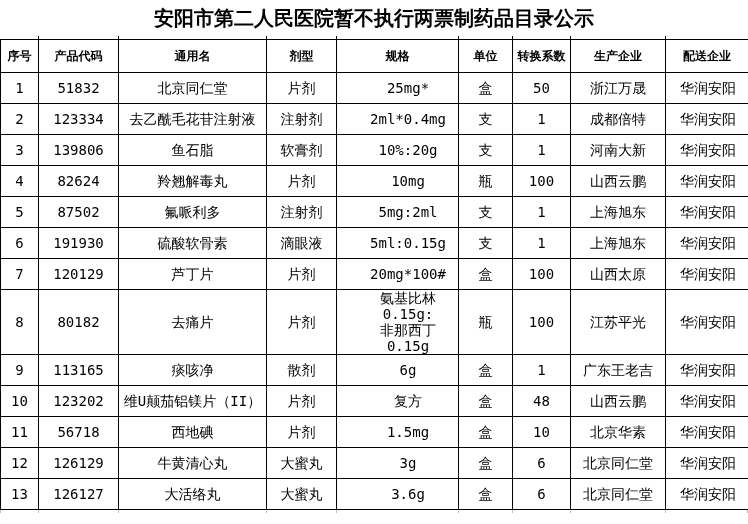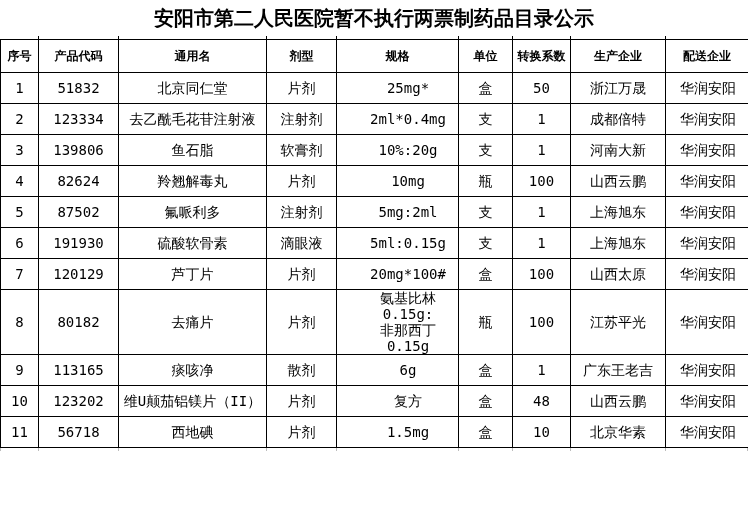--- a/index.html
+++ b/index.html
@@ -195,20 +195,42 @@
         <td>11</td>
         <td>56718</td>
         <td>西地碘</td>
         <td>片剂</td>
         <td class="spec">1.5mg</td>
         <td>盒</td>
         <td>10</td>
         <td>北京华素</td>
         <td class="left">华润安阳</td>
       </tr>
+      <tr>
+        <td>12</td>
+        <td>126129</td>
+        <td>牛黄清心丸</td>
+        <td>大蜜丸</td>
+        <td class="spec">3g</td>
+        <td>盒</td>
+        <td>6</td>
+        <td>北京同仁堂</td>
+        <td class="left">华润安阳</td>
+      </tr>
+      <tr>
+        <td>13</td>
+        <td>126127</td>
+        <td>大活络丸</td>
+        <td>大蜜丸</td>
+        <td class="spec">3.6g</td>
+        <td>盒</td>
+        <td>6</td>
+        <td>北京同仁堂</td>
+        <td class="left">华润安阳</td>
+      </tr>
     </tbody>
 </table>
 
 <div class="stub-strip bottom" id="bottom-stubs">
     <i class="stub" style="left: 0px;"></i>
     <i class="stub" style="left: 38px;"></i>
     <i class="stub" style="left: 118px;"></i>
     <i class="stub" style="left: 266px;"></i>
     <i class="stub" style="left: 336px;"></i>
     <i class="stub" style="left: 458px;"></i>

